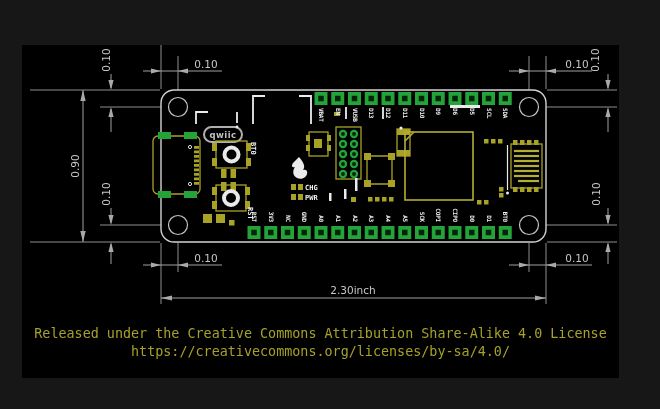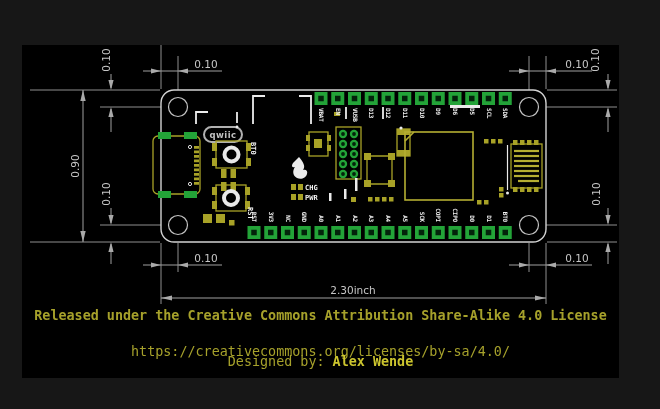--- a/index.html
+++ b/index.html
@@ -22,21 +22,21 @@
   .silk-wf{fill:var(--silk-white,#ebebeb);stroke:none;}
   .pad-green{fill:var(--pad-green,#23a338);}
   .pad-hole{fill:#03230b;}
   .pin-label{font-family:"DejaVu Sans Mono",monospace;font-weight:bold;font-size:6px;fill:#f0f0f0;letter-spacing:-0.2px;}
   .comp-label{font-family:"DejaVu Sans Mono",monospace;font-weight:bold;font-size:7px;fill:#f0f0f0;}
   .qwiic-text{font-family:"DejaVu Sans",sans-serif;font-weight:bold;font-size:8.5px;fill:#c0c0c0;letter-spacing:.4px;}
   .footer{position:absolute;left:22px;top:0;width:597px;height:409px;pointer-events:none;}
   .fl{position:absolute;left:0;right:0;text-align:center;
       font-family:"DejaVu Sans Mono",monospace;font-size:13.4px;
       color:var(--footer-olive,#a6a12b);white-space:nowrap;}
-  #f1{top:308px;font-weight:bold;} #f2{top:344px;} #f3{top:354px;}
+  #f1{top:326px;} #f2{top:344px;} #f3{top:354px;}
   .credit-name{font-weight:bold;color:var(--credit-yellow,#ccc52e);}
 </style>
 </head>
 <body>
 
 <svg width="660" height="409" viewBox="0 0 660 409">
 
   <rect x="22" y="45" width="597" height="333" fill="#000"></rect>
 
   <g>
@@ -436,14 +436,13 @@
         <rect x="498.75" y="226" width="13" height="13" class="pad-green"></rect>
         <rect x="502.5" y="229.75" width="5.5" height="5.5" class="pad-hole"></rect>
         <text class="pin-label" transform="translate(503.25 222) rotate(90)" text-anchor="end">BT0</text>
       </g>
     </g>
 </svg>
 
 <div class="footer">
   <div class="fl" id="f1">Released under the Creative Commons Attribution Share-Alike 4.0 License</div>
   <div class="fl" id="f2">https://creativecommons.org/licenses/by-sa/4.0/</div>
-  <div class="fl" id="f3"><span>Designed by: </span><span class="credit-name">Alex Wende</span></div>
 </div>
 
 </body></html>

